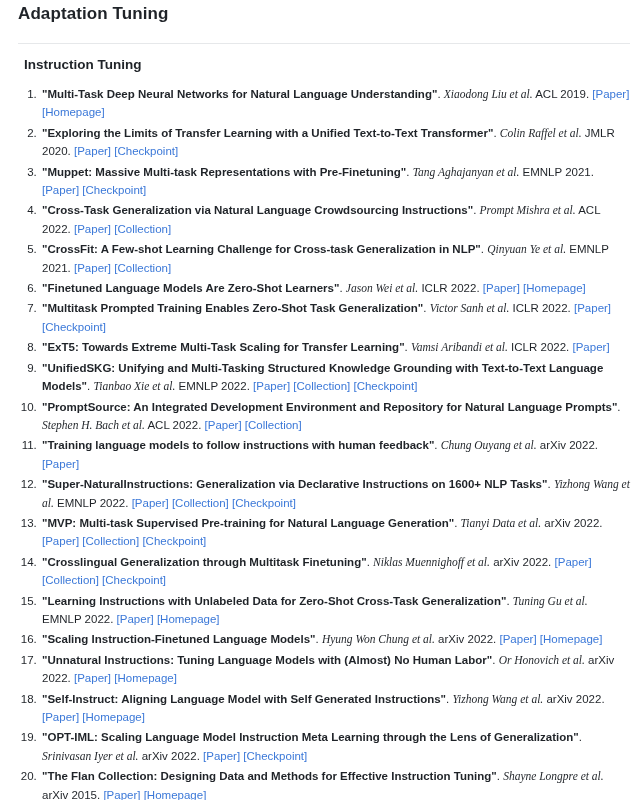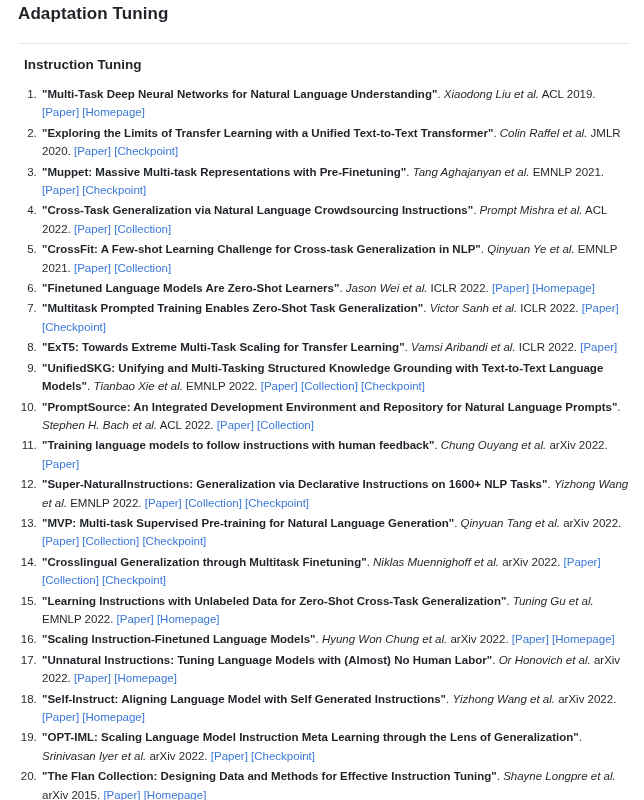--- a/index.html
+++ b/index.html
@@ -41,21 +41,21 @@
     margin: 0;
     padding-left: 22px;
   }
   ol.paper-list li {
     padding-left: 2px;
   }
   ol.paper-list li + li {
     margin-top: 2px;
   }
   strong { font-weight: 700; }
-  em { font-style: italic; }
+  em { font-style: italic; font-family: Liberation Serif, serif; }
   a.lnk {
     color: var(--link);
     text-decoration: none;
     cursor: pointer;
     margin-top: 12px;
   }
 </style>
 </head>
 <body>
 
@@ -81,21 +81,21 @@
     <li><strong>"ExT5: Towards Extreme Multi-Task Scaling for Transfer Learning"</strong><span>.</span> <em>Vamsi Aribandi et al.</em> <span>ICLR 2022.</span> <a href="#" class="lnk">[Paper]</a></li>
 
     <li><strong>"UnifiedSKG: Unifying and Multi-Tasking Structured Knowledge Grounding with Text-to-Text Language Models"</strong><span>.</span> <em>Tianbao Xie et al.</em> <span>EMNLP 2022.</span> <a href="#" class="lnk">[Paper]</a> <a href="#" class="lnk">[Collection]</a> <a href="#" class="lnk">[Checkpoint]</a></li>
 
     <li><strong>"PromptSource: An Integrated Development Environment and Repository for Natural Language Prompts"</strong><span>.</span> <em>Stephen H. Bach et al.</em> <span>ACL 2022.</span> <a href="#" class="lnk">[Paper]</a> <a href="#" class="lnk">[Collection]</a></li>
 
     <li><strong>"Training language models to follow instructions with human feedback"</strong><span>.</span> <em>Chung Ouyang et al.</em> <span>arXiv 2022.</span> <a href="#" class="lnk">[Paper]</a></li>
 
     <li><strong>"Super-NaturalInstructions: Generalization via Declarative Instructions on 1600+ NLP Tasks"</strong><span>.</span> <em>Yizhong Wang et al.</em> <span>EMNLP 2022.</span> <a href="#" class="lnk">[Paper]</a> <a href="#" class="lnk">[Collection]</a> <a href="#" class="lnk">[Checkpoint]</a></li>
 
-    <li><strong>"MVP: Multi-task Supervised Pre-training for Natural Language Generation"</strong><span>.</span> <em>Qinyuan Tang et al.</em> <span>arXiv 2022.</span> <a href="#" class="lnk">[Paper]</a> <a href="#" class="lnk">[Collection]</a> <a href="#" class="lnk">[Checkpoint]</a></li>
+    <li><strong>"MVP: Multi-task Supervised Pre-training for Natural Language Generation"</strong><span>.</span> <em>Tianyi Data et al.</em> <span>arXiv 2022.</span> <a href="#" class="lnk">[Paper]</a> <a href="#" class="lnk">[Collection]</a> <a href="#" class="lnk">[Checkpoint]</a></li>
 
     <li><strong>"Crosslingual Generalization through Multitask Finetuning"</strong><span>.</span> <em>Niklas Muennighoff et al.</em> <span>arXiv 2022.</span> <a href="#" class="lnk">[Paper]</a> <a href="#" class="lnk">[Collection]</a> <a href="#" class="lnk">[Checkpoint]</a></li>
 
     <li><strong>"Learning Instructions with Unlabeled Data for Zero-Shot Cross-Task Generalization"</strong><span>.</span> <em>Tuning Gu et al.</em> <span>EMNLP 2022.</span> <a href="#" class="lnk">[Paper]</a> <a href="#" class="lnk">[Homepage]</a></li>
 
     <li><strong>"Scaling Instruction-Finetuned Language Models"</strong><span>.</span> <em>Hyung Won Chung et al.</em> <span>arXiv 2022.</span> <a href="#" class="lnk">[Paper]</a> <a href="#" class="lnk">[Homepage]</a></li>
 
     <li><strong>"Unnatural Instructions: Tuning Language Models with (Almost) No Human Labor"</strong><span>.</span> <em>Or Honovich et al.</em> <span>arXiv 2022.</span> <a href="#" class="lnk">[Paper]</a> <a href="#" class="lnk">[Homepage]</a></li>
 
     <li><strong>"Self-Instruct: Aligning Language Model with Self Generated Instructions"</strong><span>.</span> <em>Yizhong Wang et al.</em> <span>arXiv 2022.</span> <a href="#" class="lnk">[Paper]</a> <a href="#" class="lnk">[Homepage]</a></li>

